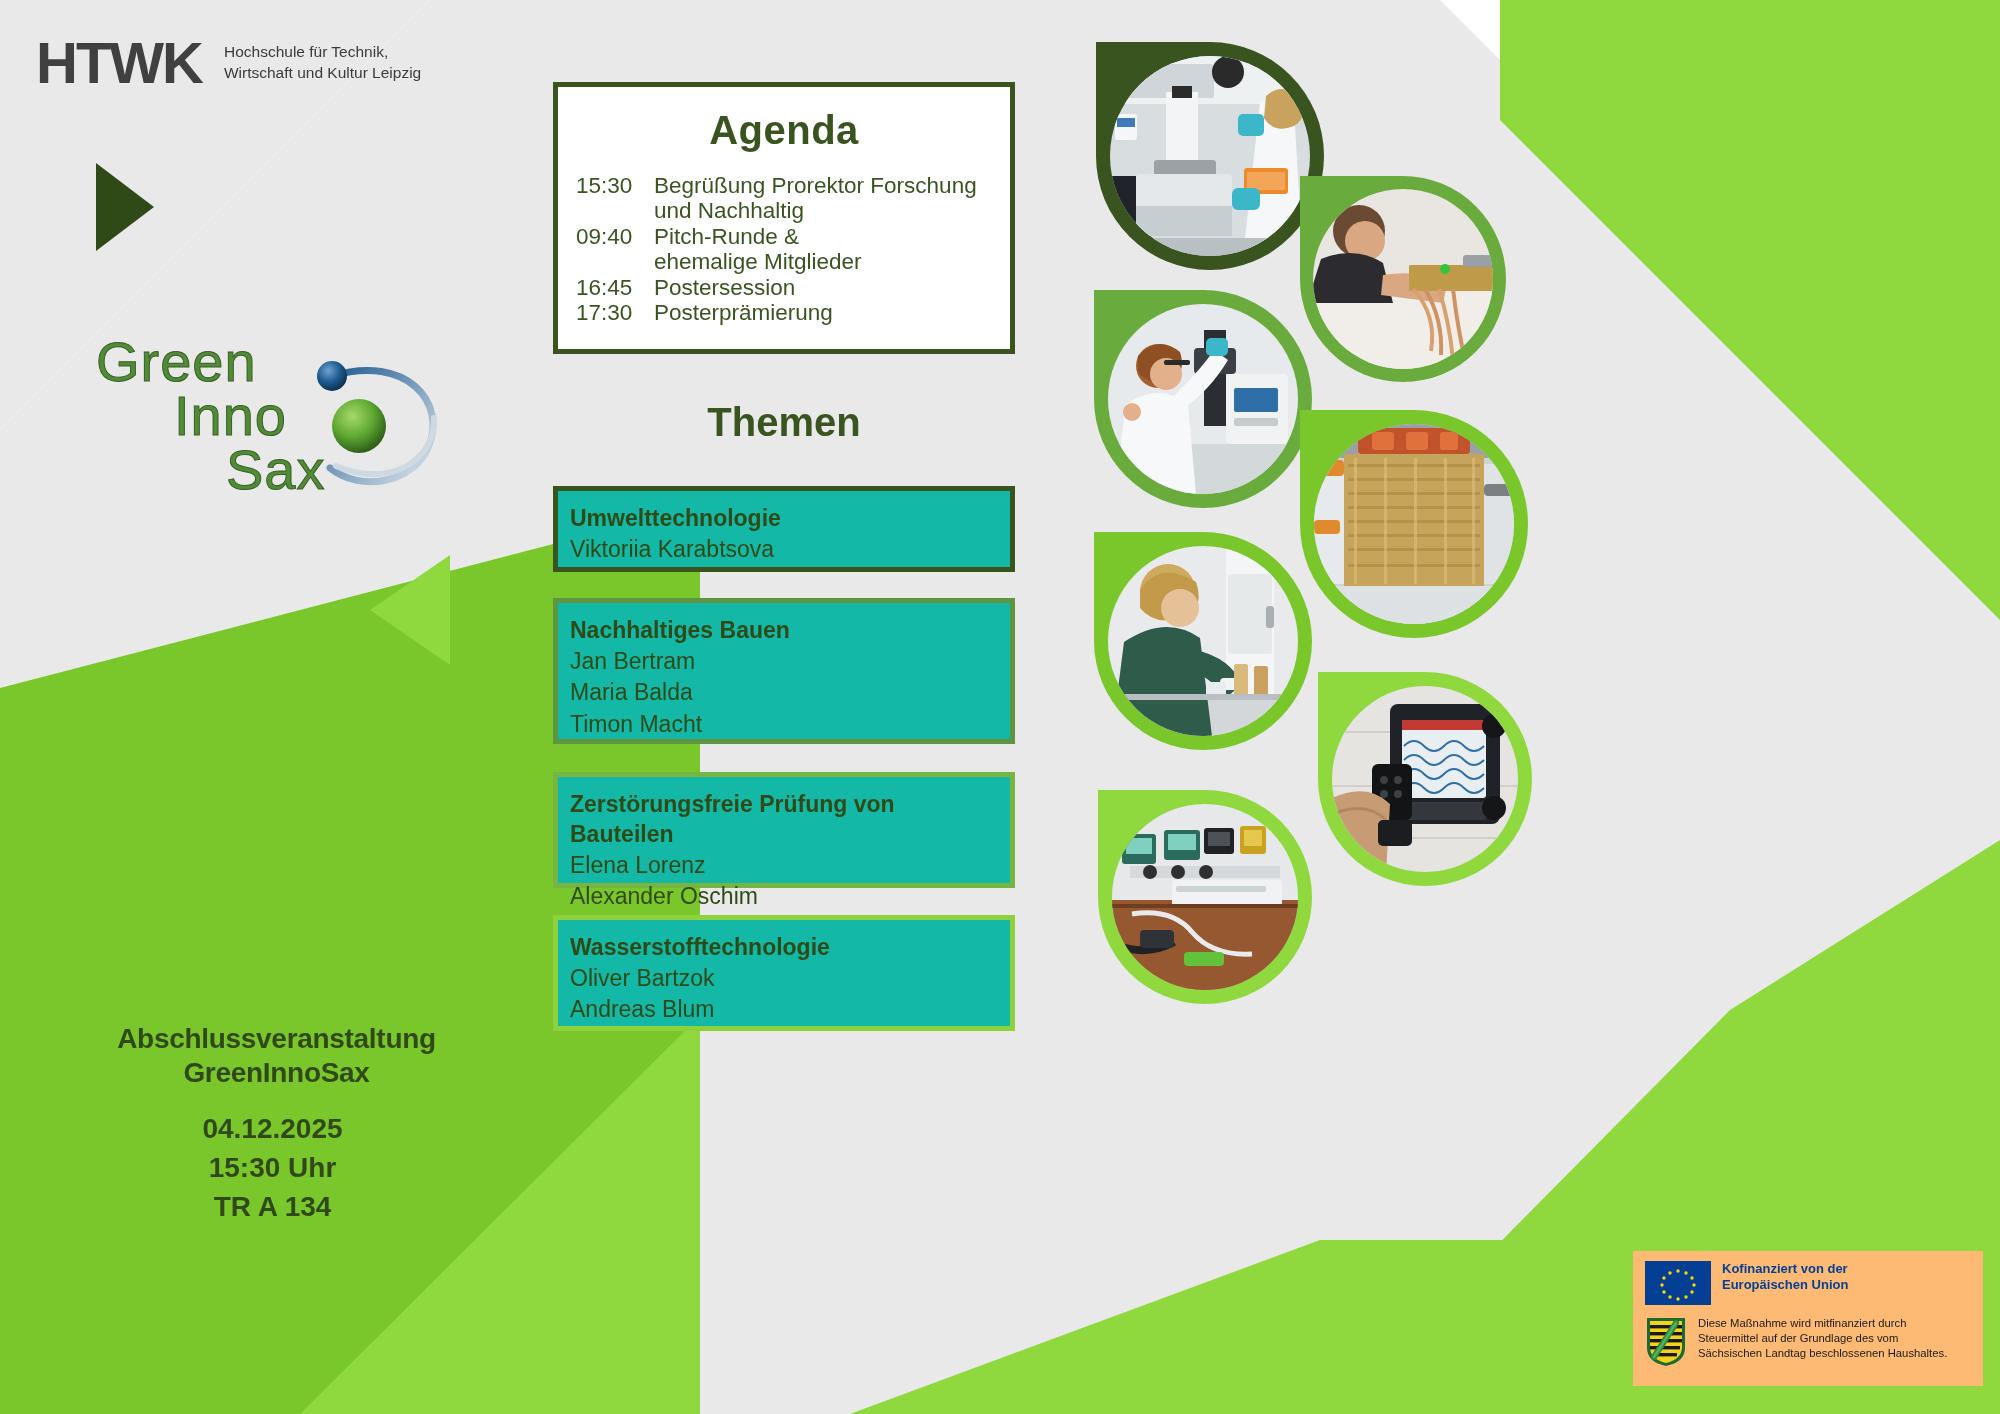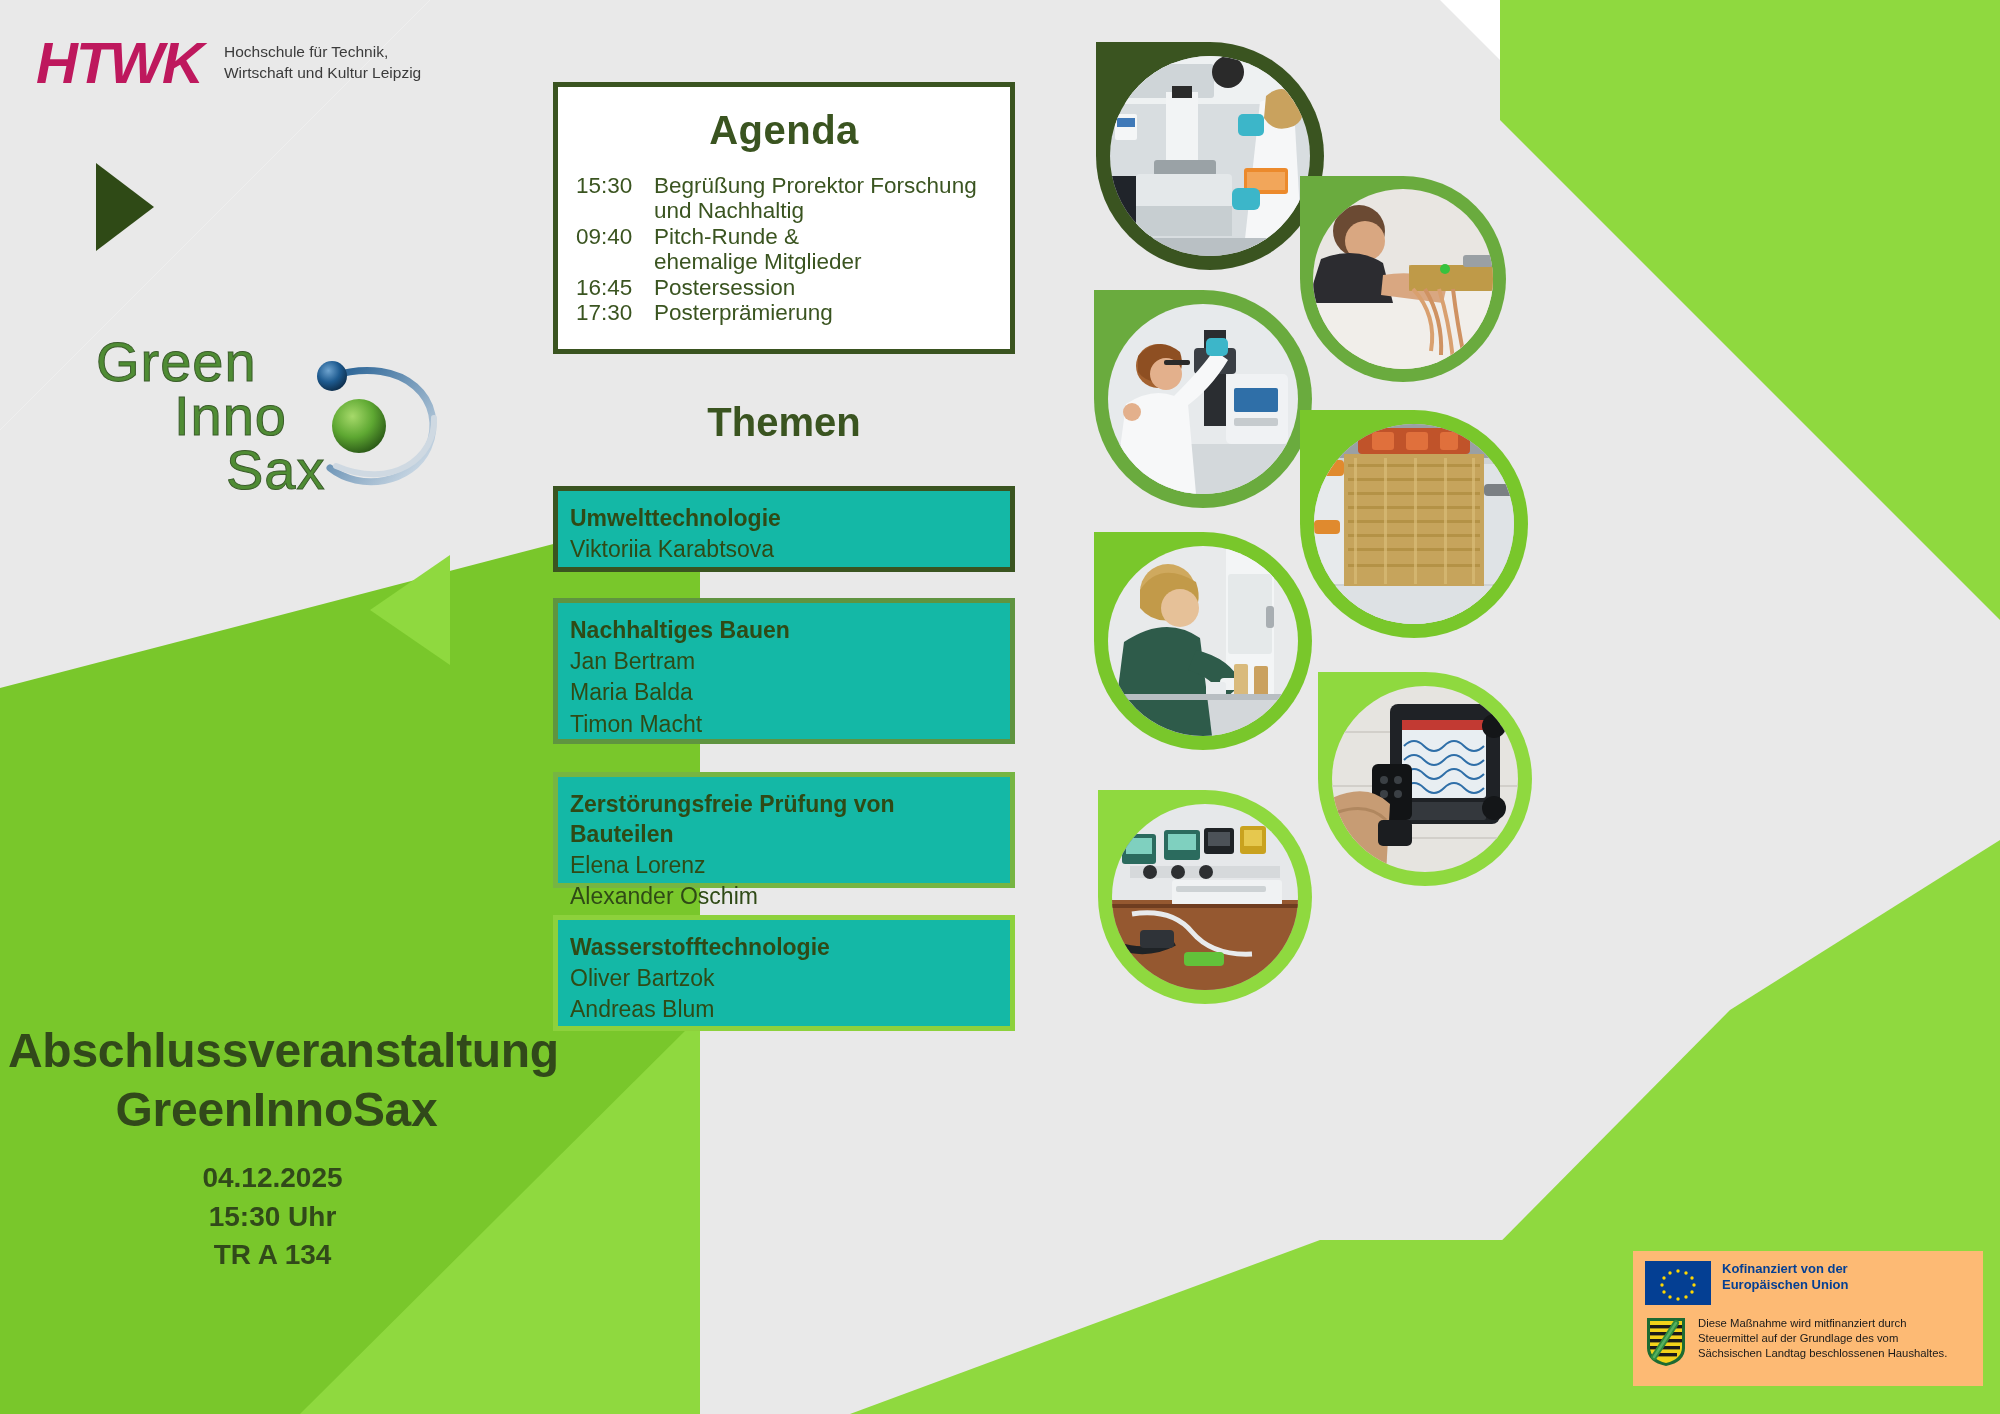--- a/index.html
+++ b/index.html
@@ -49,37 +49,37 @@
     position:absolute;left:1330px;top:840px;width:670px;height:574px;background:#8fd93f;
     clip-path:polygon(670px 0, 670px 574px, 0 574px, 400px 170px);
   }
   .green-bottom-strip{
     position:absolute;left:620px;top:1240px;width:1000px;height:174px;background:#8fd93f;
     clip-path:polygon(230px 174px, 700px 0, 1000px 0, 1000px 174px);
   }
 
   
   .htwk{position:absolute;left:36px;top:34px;display:flex;align-items:center;gap:22px;}
-  .htwk-mark{font-size:58px;font-weight:700;color:#be185d;letter-spacing:-2px;
-             font-family:"Liberation Sans",sans-serif;line-height:1;font-style:italic;}
+  .htwk-mark{font-size:58px;font-weight:700;color:#404040;letter-spacing:-2px;
+             font-family:"Liberation Sans",sans-serif;line-height:1;}
   .htwk-sub{font-size:15.5px;color:#3b3b3b;line-height:1.35;font-family:"Liberation Sans",sans-serif;}
 
   
   .gis{position:absolute;left:96px;top:335px;width:360px;height:200px;}
   .gis-word{font-size:56px;font-weight:400;color:#4f8c34;line-height:0.95;
             font-family:"Liberation Sans",sans-serif;letter-spacing:1px;
             -webkit-text-stroke:1px #3a5c2a;}
   .gis-l1{position:absolute;left:0;top:0;}
   .gis-l2{position:absolute;left:78px;top:54px;}
   .gis-l3{position:absolute;left:130px;top:108px;}
   .gis-orbit{position:absolute;left:200px;top:5px;width:160px;height:160px;}
 
   
   .event{position:absolute;left:0;top:1022px;width:545px;text-align:center;color:#31491a;}
-  .event-title{font-size:48px;font-weight:700;line-height:1.22;letter-spacing:-0.3px;margin-left:8px;}
+  .event-title{font-size:28px;font-weight:700;line-height:1.22;letter-spacing:-0.3px;margin-left:8px;}
   .event-meta{margin-top:20px;font-size:28px;font-weight:700;line-height:1.38;}
 
   
   .agenda-box{position:absolute;left:553px;top:82px;width:462px;height:272px;
               background:#fff;border:5px solid #3a5420;box-sizing:border-box;}
   .agenda-title{text-align:center;font-size:40px;font-weight:700;color:#3a5420;
                 margin-top:21px;letter-spacing:0.5px;}
   .agenda-list{margin-top:20px;padding-left:18px;}
   .agenda-row{display:flex;font-size:22.5px;color:#3a5420;line-height:1.13;}
   .agenda-time{width:78px;flex:none;text-align:left;}

